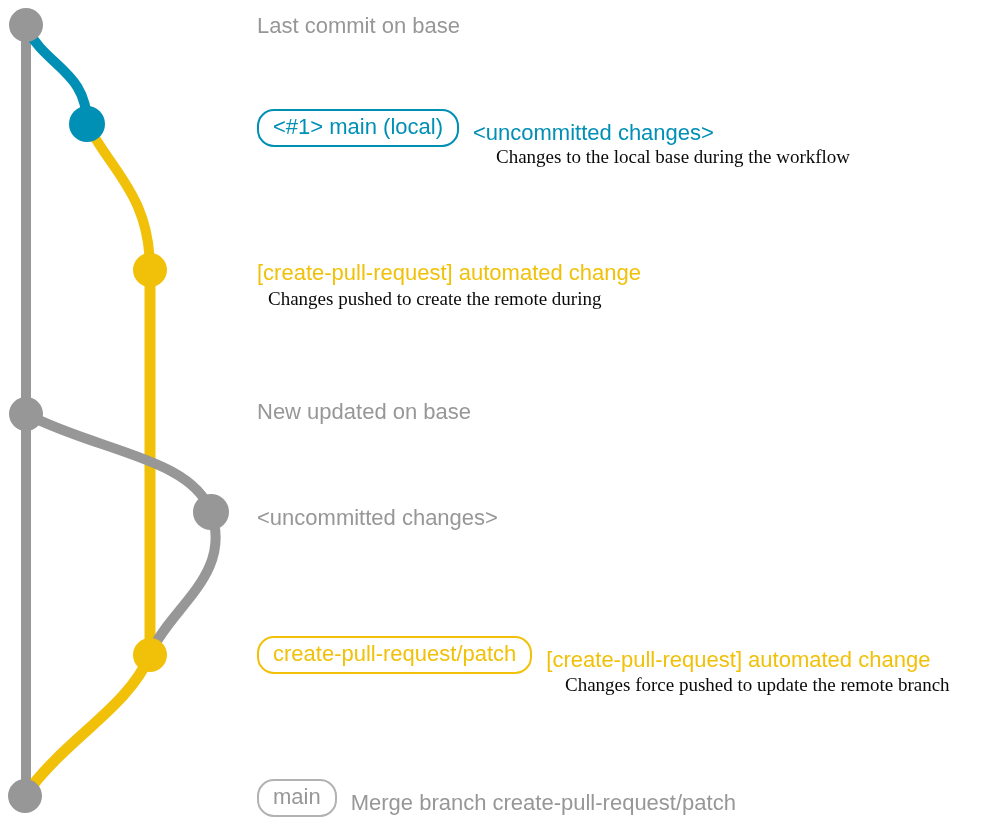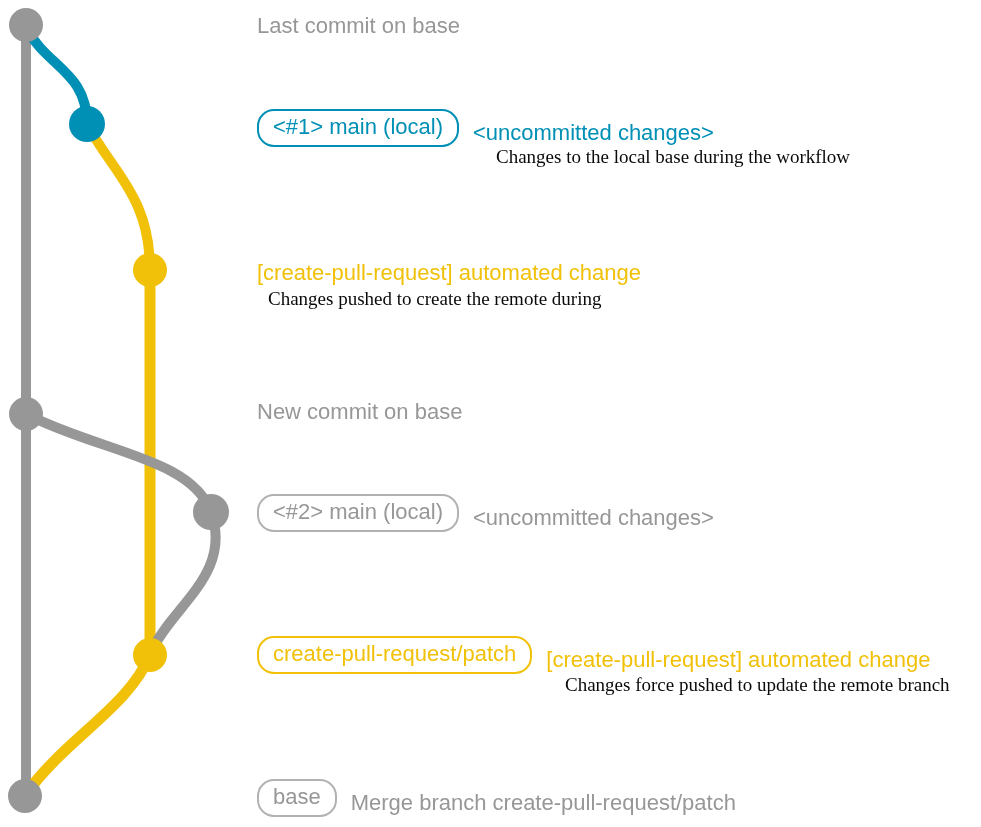--- a/index.html
+++ b/index.html
@@ -102,31 +102,30 @@
     <span class="badge blue">&lt;#1&gt; main (local)</span>
     <span class="msg blue">&lt;uncommitted changes&gt;</span>
   </div>
   <div class="note" style="top:145px; left:488px;margin-left:8px;">Changes to the local base during the workflow</div>
 
   <div class="row" style="top:249px;">
     <span class="msg yellow">[create-pull-request] automated change</span>
   </div>
   <div class="note" style="top:287px; left:268px;">Changes pushed to create the remote during</div>
 
-  <div class="caption" style="top:398px;">New commit on base</div>
+  <div class="caption" style="top:398px;">New updated on base</div>
 
   <div class="row" style="top:494px;">
-    <span class="badge gray">&lt;#2&gt; main (local)</span>
     <span class="msg gray">&lt;uncommitted changes&gt;</span>
   </div>
 
   <div class="row" style="top:636px;">
     <span class="badge yellow">create-pull-request/patch</span>
     <span class="msg yellow">[create-pull-request] automated change</span>
   </div>
   <div class="note" style="top:673px; left:565px;">Changes force pushed to update the remote branch</div>
 
   <div class="row" style="top:779px;">
-    <span class="badge gray">base</span>
+    <span class="badge gray">main</span>
     <span class="msg gray">Merge branch create-pull-request/patch</span>
   </div>
 
 </div>
 
 </body></html>

